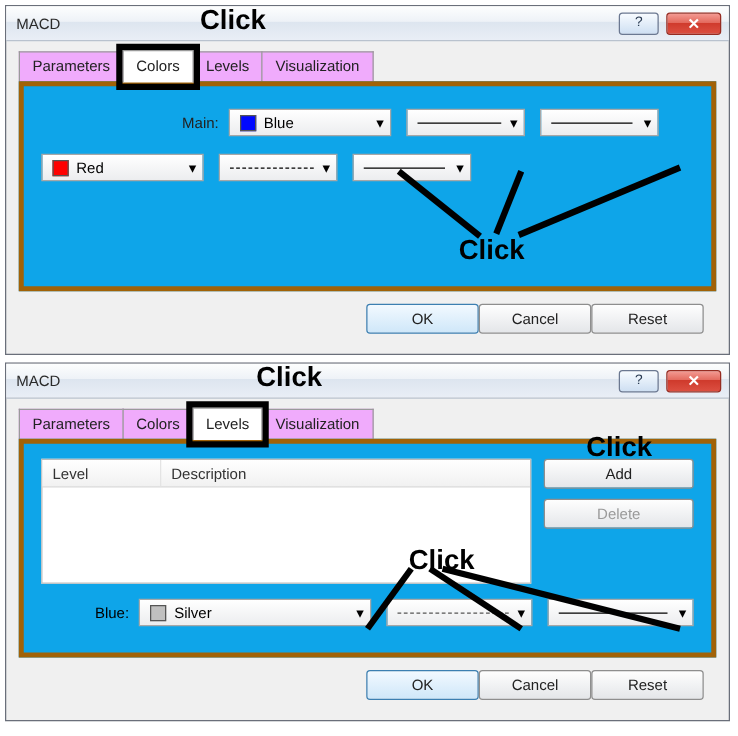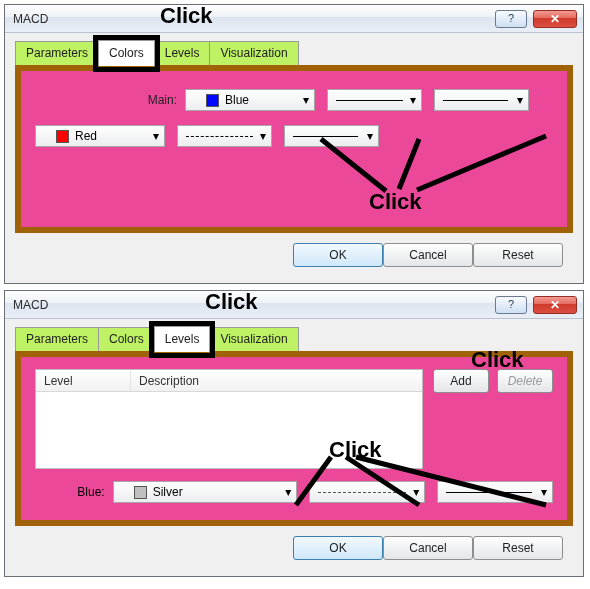--- a/index.html
+++ b/index.html
@@ -43,21 +43,21 @@
     background: linear-gradient(to bottom, #f39a93 0%, #e3695d 45%, #cf3a2c 46%, #dc4f41 100%);
     border-color: #962c22;
     color: #fff; font-weight: bold; font-size: 12px;
   }
   .dlg-body { padding: 6px 10px 10px 10px; }
   .tabs { display: flex; align-items: flex-end; position: relative; }
   .tab {
     padding: 4px 10px 5px 10px;
     border: 1px solid #9a9a9a;
     border-bottom: none;
-    background: #bef264;
+    background: #f0abfc;
     margin-right: -1px;
     color: #222;
     position: relative;
   }
   .tab.active {
     background: #fff;
     z-index: 2;
     padding-top: 5px; padding-bottom: 6px;
     top: 1px;
   }
@@ -66,43 +66,43 @@
   }
   .tab-highlight::before {
     content: "";
     position: absolute;
     top: -6px; left: -6px; right: -6px; bottom: -6px;
     border: 5px solid #000;
     pointer-events: none;
     z-index: 5;
   }
   .tab-page {
-    border: 6px solid #a16207;
-    background: #ec4899;
+    border: 4px solid #a16207;
+    background: #0ea5e9;
     padding: 18px 14px 14px 14px;
     min-height: 150px;
     position: relative;
   }
   .row { display: flex; align-items: center; margin-bottom: 14px; }
   .lbl { width: 150px; text-align: right; padding-right: 8px; color: #222; }
   .combo {
     height: 22px;
     border: 1px solid #a7a7a7;
     background: linear-gradient(to bottom, #ffffff, #ecedef);
     display: inline-flex; align-items: center;
     position: relative;
   }
   .combo .arrow {
     width: 16px;
     text-align: center;
     display: flex;
     align-items: center;
     justify-content: center;
   }
-  .combo.color { width: 130px; padding-left: 20px; }
+  .combo.color { width: 130px; padding-left: 8px; }
   .swatch { width: 13px; height: 13px; border: 1px solid #555; margin-right: 6px; }
   .cval { flex: 1; }
   .combo.line { width: 95px; justify-content: center; padding: 0; position: relative; }
   .combo.line .arrow { position: absolute; right: 0; top: 0; bottom: 0; }
   .line-solid, .line-dashed, .line-dashed2 { flex:1; margin: 0 18px 0 8px; }
   .line-solid { border-top: 1px solid #000; }
   .line-dashed { border-top: 1px dashed #000; }
   .line-dashed2 { border-top: 1px dashed #555; }
   .combo.weight { width: 95px; }
   .combo.weight .wline { flex:1; margin: 0 4px 0 8px; border-top: 1px solid #000; }
@@ -126,23 +126,23 @@
   }
   .levels-head {
     display: flex;
     background: linear-gradient(to bottom, #ffffff, #f1f1f1);
     border-bottom: 1px solid #d8d8d8;
     height: 22px; align-items: flex-end;
   }
   .levels-head .col { padding: 0 8px; border-right: 1px solid #e4e4e4; height: 100%; display:flex; align-items:center; color: #333;}
   .levels-head .col.level { width: 95px; }
   .levels-head .col.desc { flex:1; border-right:none;}
-  .side-btns { width: 120px; display: flex; gap: 8px; }
+  .side-btns { width: 120px; display: flex; flex-direction: column; gap: 8px; }
   .btn.wide { width: 120px; }
-  .btn.disabled { color: #9a9a9a; font-style: italic; }
+  .btn.disabled { color: #9a9a9a; }
   .style-row { display:flex; align-items:center; margin-top: 12px; }
   .style-row .lbl2 { width: 80px; text-align: right; padding-right: 8px;}
   .combo.style { width: 190px; }
   
   .ann {
     position: absolute;
     font-family: Arial, sans-serif;
     font-size: 22px;
     font-weight: bold;
     color: #000;

